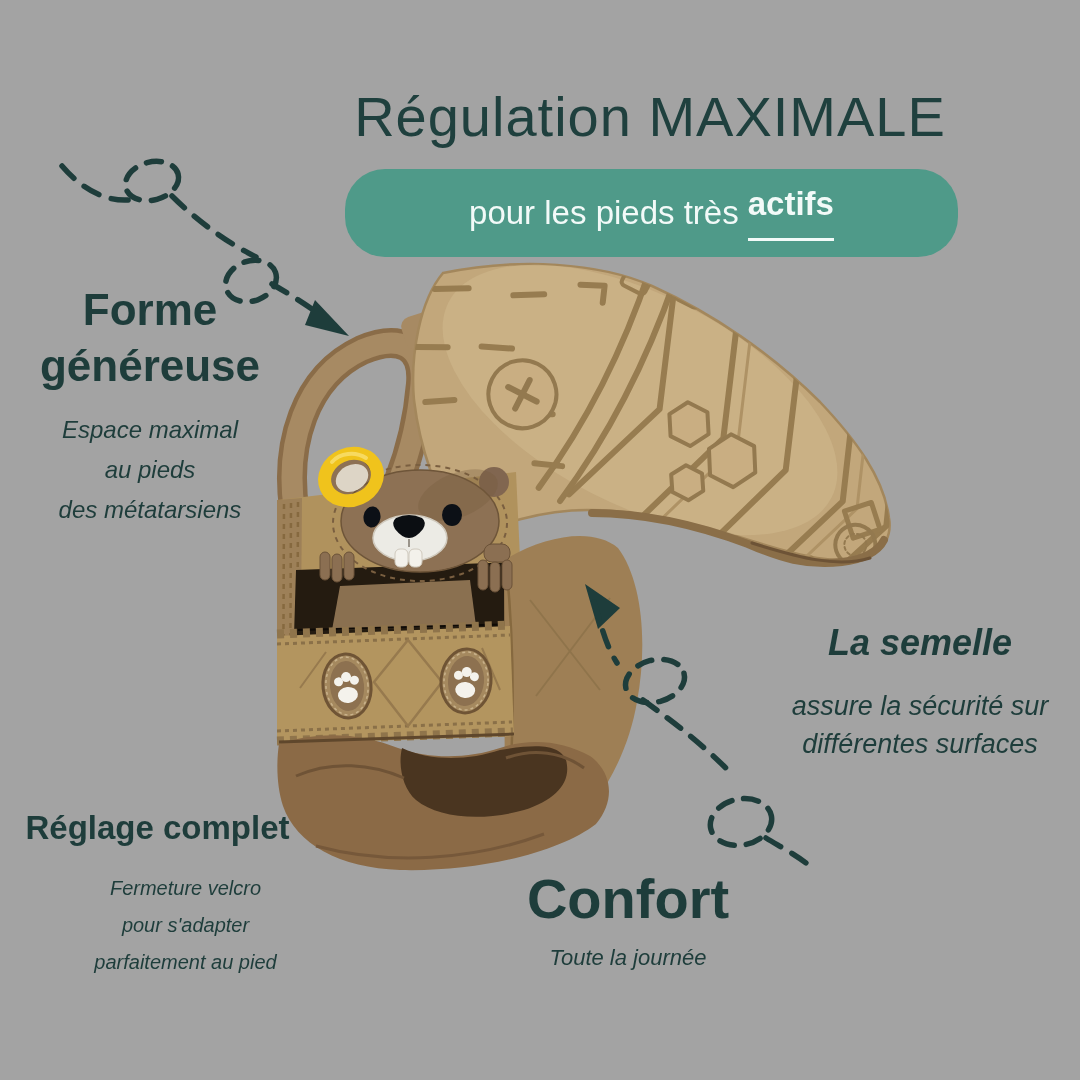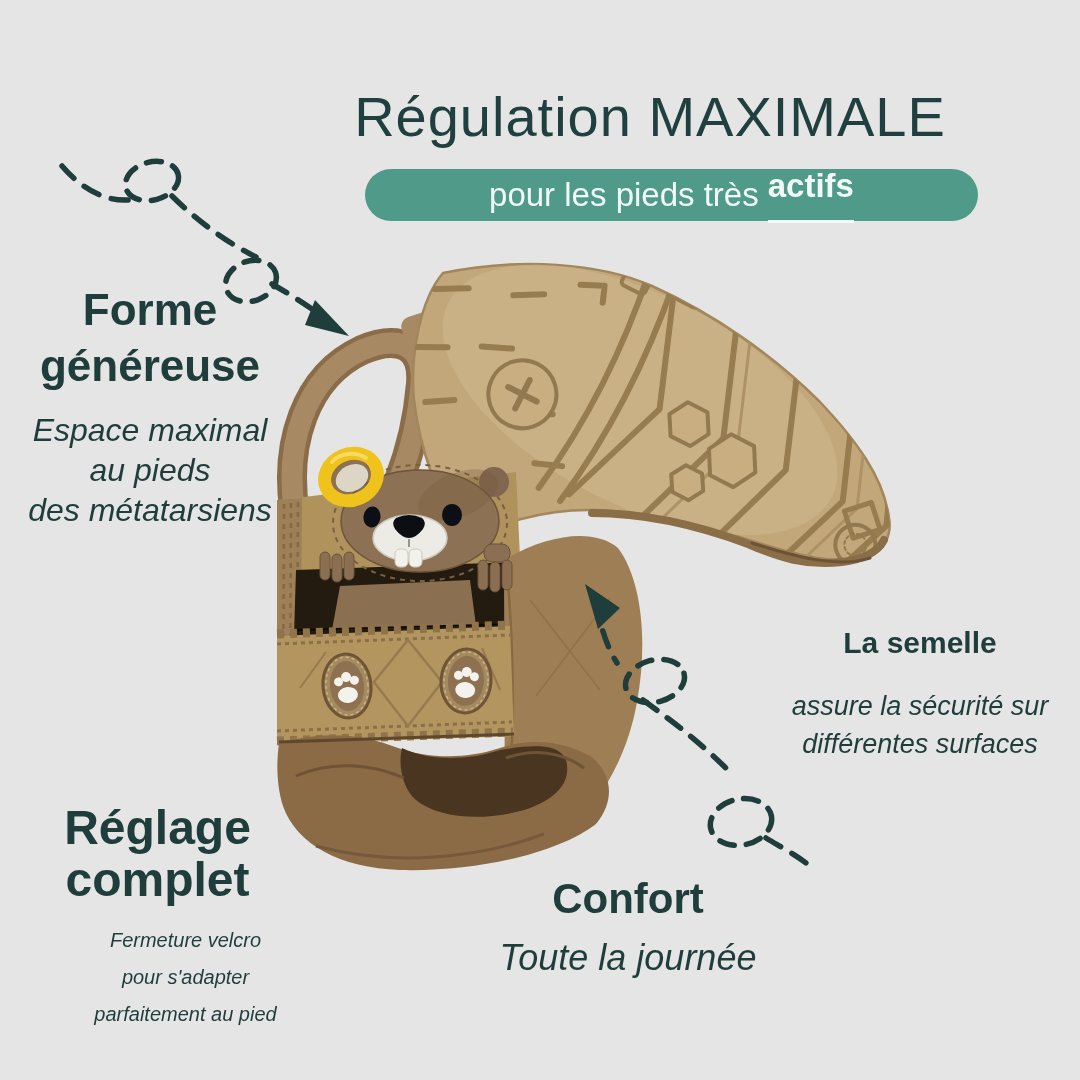--- a/index.html
+++ b/index.html
@@ -1,49 +1,49 @@
 <!DOCTYPE html>
 <html><head>
 <meta charset="utf-8">
 <style>
   html,body{margin:0;padding:0;}
   .canvas{
     position:relative; width:1080px; height:1080px; overflow:hidden;
-    background:#e5e5e5;
+    background:#a3a3a3;
     font-family:"Liberation Sans", sans-serif;
     color:#1e3d3b;
   }
   .layer{position:absolute;left:0;top:0;}
   .page-title{
     position:absolute; left:190px; top:84px; width:920px; margin:0;
     text-align:center; font-size:56px; font-weight:normal; letter-spacing:1px;
     color:#1f403e;
   }
   .badge{
-    position:absolute; left:365px; top:169px; width:613px; height:52px;
+    position:absolute; left:345px; top:169px; width:613px; height:88px;
     background:#4f9a89; border-radius:40px;
     display:flex; align-items:center; justify-content:center;
     font-size:33px; color:#f2faf8;
   }
   .badge .hl{font-weight:bold; border-bottom:3px solid #f2faf8; padding-bottom:15px; margin-left:9px;}
   .callout{position:absolute; text-align:center;}
   .callout .heading{font-weight:bold; margin:16px;}
   .callout .body{font-style:italic; margin-top:10px;}
   .co-forme{left:5px; top:266px; width:290px;}
   .co-forme .heading{font-size:44px; line-height:56px;}
-  .co-forme .body{font-size:32px; line-height:40px; margin-top:14px;}
+  .co-forme .body{font-size:24px; line-height:40px; margin-top:14px;}
   .co-semelle{left:765px; top:598px; width:310px;}
-  .co-semelle .heading{font-size:30px; line-height:57px;}
+  .co-semelle .heading{font-size:36px; line-height:57px;font-style:italic;}
   .co-semelle .body{font-size:27px; line-height:38px; margin-top:1px;}
   .co-reglage{left:0px; top:786px; width:315px;}
-  .co-reglage .heading{font-size:48px; line-height:52px;}
+  .co-reglage .heading{font-size:33px; line-height:52px;}
   .co-reglage .body{font-size:20px; line-height:37px; margin-top:8px; transform:translateX(28px);}
   .co-confort{left:478px; top:858px; width:300px;}
-  .co-confort .heading{font-size:42px; line-height:50px;}
-  .co-confort .body{font-size:36px; line-height:36px; margin-top:8px;}
+  .co-confort .heading{font-size:56px; line-height:50px;}
+  .co-confort .body{font-size:22px; line-height:36px; margin-top:8px;}
 </style>
 </head>
 <body>
 
 <div class="canvas">
 
   <svg class="layer" width="1080" height="1080" viewBox="0 0 1080 1080" aria-hidden="true">
     <defs>
       <clipPath id="soleClip">
         <path d="M 443 273 C 520 257, 600 263, 652 286 C 712 313, 772 354, 820 402 C 856 440, 884 478, 889 518 C 892 535, 884 550, 870 556 C 838 566, 800 556, 752 541 C 700 524, 640 510, 588 510 C 540 510, 500 524, 462 540 C 436 492, 420 450, 414 400 C 410 355, 420 300, 443 273 Z"></path>

